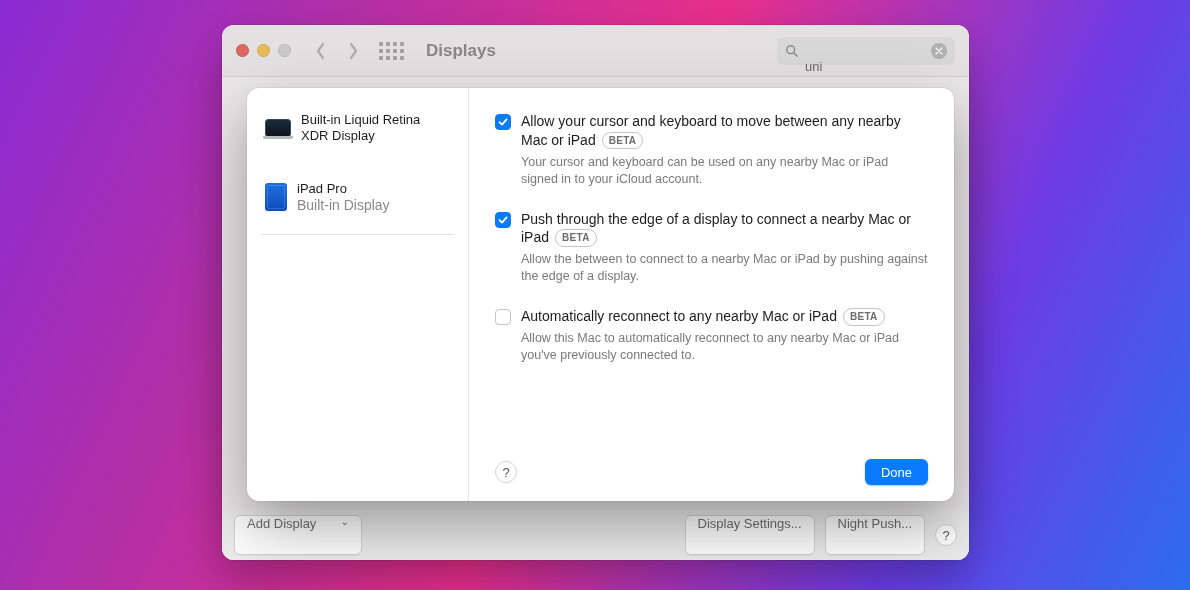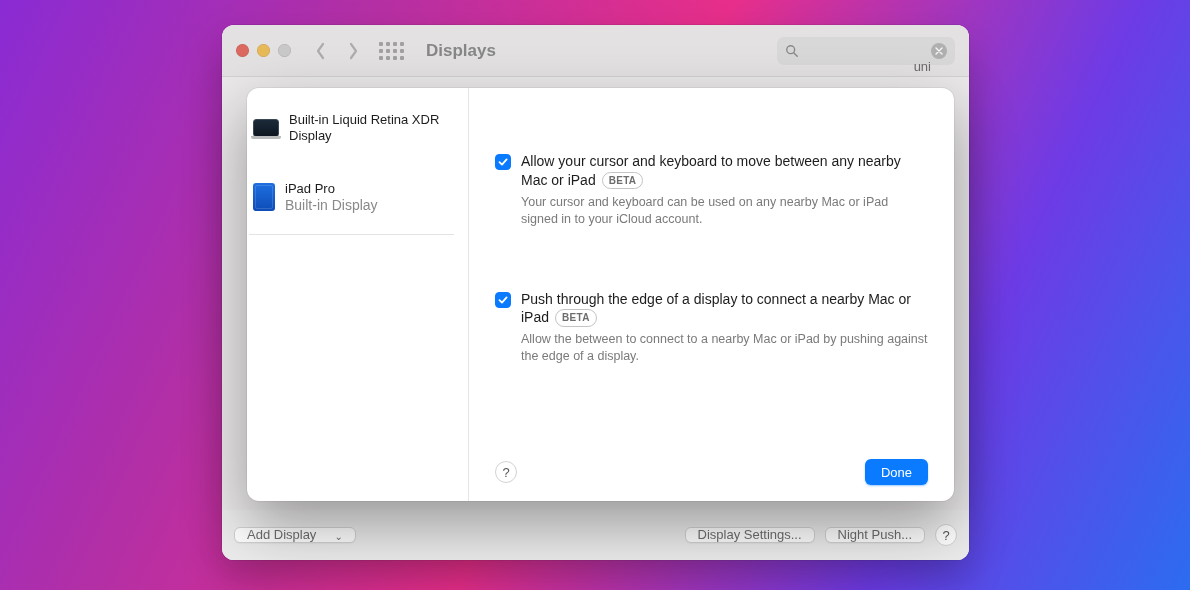--- a/index.html
+++ b/index.html
@@ -26,21 +26,20 @@
 
   .titlebar {
     height: 52px;
     padding: 0 14px;
     display: flex;
     align-items: center;
     gap: 8px;
     background: #ebe9ea;
     border-bottom: 1px solid #d9d7d8;
     color: #8e8e8e;
-    text-align: right;
   }
   .traffic { display: flex; gap: 8px; margin-right: 10px; }
   .traffic span {
     width: 13px; height: 13px; border-radius: 50%;
     display: inline-block;
   }
   .t-close { background:#ed6a5e; box-shadow: inset 0 0 0 .5px rgba(0,0,0,.15);}
   .t-min   { background:#f5bf4f; box-shadow: inset 0 0 0 .5px rgba(0,0,0,.15);}
   .t-max   { background:#d1d0d0; box-shadow: inset 0 0 0 .5px rgba(0,0,0,.15);}
 
@@ -83,28 +82,28 @@
   .bottom-bar {
     position:absolute;
     left:0; right:0; bottom:0;
     height:50px;
     display:flex; align-items:center;
     padding: 0 12px;
     gap: 10px;
     background: #ececec;
   }
   .mac-btn {
-    height: 16px;
+    height: 40px;
     padding: 0 12px;
     background: #ffffff;
     border: 1px solid #d4d2d3;
     border-radius: 6px;
     font-size: 13px;
     color:#3b3b3b;
-    display:inline-flex; align-items:flex-end; gap:18px;
+    display:inline-flex; align-items:flex-start; gap:24px;
     box-shadow: 0 1px 1px rgba(0,0,0,.04);
   }
   .mac-btn.dim { color:#6f6e6f; }
   .mac-btn .chev { font-size:10px; color:#6f6e6f;}
   .help-circle {
     width:22px;height:22px;border-radius:50%;
     background:#ffffff;border:1px solid #d4d2d3;
     display:flex;align-items:center;justify-content:center;
     font-size:13px;color:#555;
   }
@@ -126,21 +125,21 @@
     background: #ffffff;
     border-radius: 12px;
     box-shadow: 0 24px 60px rgba(0,0,0,.35), 0 0 0 1px rgba(0,0,0,.05);
     display:flex;
     overflow:hidden;
   }
 
   .sheet-side {
     width: 222px;
     border-right: 1px solid #e6e4e5;
-    padding: 18px 12px 12px 0;
+    padding: 18px 12px 12px 12px;
     display:flex; flex-direction:column;
   }
 
   .device {
     display:flex; align-items:center; gap:10px;
     padding: 6px 6px;
     border-radius:6px;
   }
   .device + .device { margin-top: 24px; }
   .device .thumb {
@@ -183,21 +182,20 @@
   .adv-item svg{width:22px;height:16px;}
 
   .sheet-main {
     flex:1; padding: 24px 26px 16px 26px;
     display:flex; flex-direction:column;
   }
 
   .opt {
     display:flex; gap:10px;
     margin-bottom: 22px;
-    margin-top: 40px;
   }
   .opt:last-of-type{margin-bottom:0;}
   .chk {
     width:16px;height:16px;border-radius:4px;flex:0 0 auto;margin-top:2px;
     border:1px solid #c7c6c7; background:#fff;
     display:flex;align-items:center;justify-content:center;
   }
   .chk.on { background:#0a7aff; border-color:#0a7aff; }
   .chk.on svg{width:10px;height:10px;}
   .opt .label {
@@ -344,20 +342,29 @@
           </svg>
       </div>
       <div>
         <div class="label">
           <span>Push through the edge of a display to connect a nearby Mac or iPad</span><span class="beta">BETA</span>
         </div>
         <div class="desc">Allow the between to connect to a nearby Mac or iPad by pushing against the edge of a display.</div>
       </div>
     </div>
 
+    <div class="opt">
+      <div class="chk"></div>
+      <div>
+        <div class="label">
+          <span>Automatically reconnect to any nearby Mac or iPad</span><span class="beta">BETA</span>
+        </div>
+        <div class="desc">Allow this Mac to automatically reconnect to any nearby Mac or iPad you've previously connected to.</div>
+      </div>
+    </div>
 
     <div class="sheet-footer">
       <div class="help-circle">?</div>
       <div class="spacer"></div>
       <div class="done-btn">
         <span>Done</span>
       </div>
     </div>
 
   </div>

